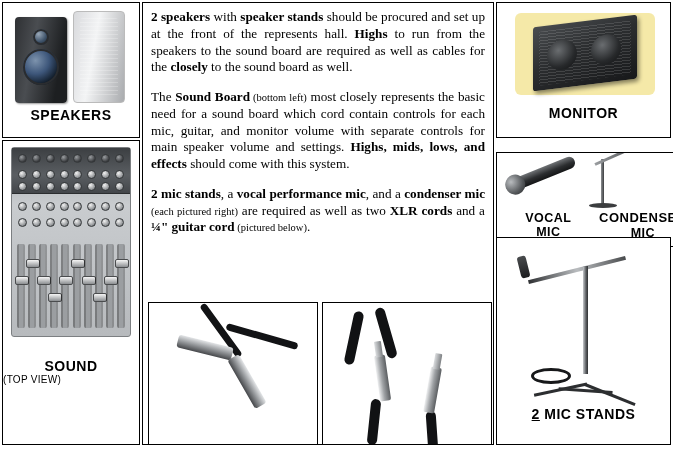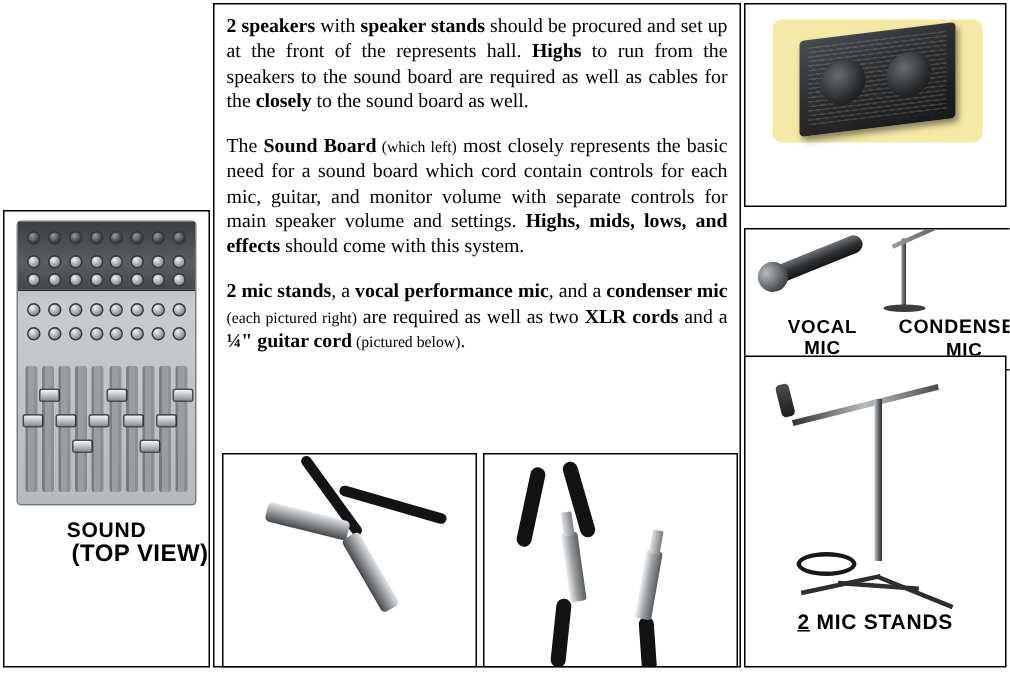--- a/index.html
+++ b/index.html
@@ -36,23 +36,23 @@
   }
 
   .caption {
     text-align: center;
     font-weight: bold;
     font-size: 14px;
     letter-spacing: 0.5px;
     line-height: 1.15;
   }
   .caption-sm {
-    text-align: right;
-    font-weight: bold;
-    font-size: 16px;
+    text-align: left;
+    font-weight: normal;
+    font-size: 10px;
     letter-spacing: .3px;
   }
 
   
   .spk-wrap {
     position: relative;
     height: 100px;
     margin-top: 4px;
   }
   .spk-box {
@@ -291,20 +291,32 @@
   .gc-b { left: 58px; top: 4px; width: 10px; height: 52px; transform: rotate(-16deg); }
   .gc-c { left: 46px; top: 96px; width: 10px; height: 46px; transform: rotate(6deg); }
   .gc-d { left: 104px; top: 108px; width: 10px; height: 42px; transform: rotate(-4deg); }
   u { text-decoration: underline; }
 </style>
 </head>
 <body>
 
 <div class="page">
 
+  <div class="cell" id="speakers-cell">
+    <div class="spk-wrap">
+      <div class="spk-box spk-left">
+        <div class="cone sm"></div>
+        <div class="cone big"></div>
+      </div>
+      <div class="spk-box spk-right">
+        <div class="grill"></div>
+      </div>
+    </div>
+    <div class="caption">SPEAKERS</div>
+  </div>
 
   <div class="cell" id="soundboard-cell">
     <div class="mixer">
       <div class="mixer-top">
         <div class="knobrow" style="top:6px;">
           <div class="knob dark"></div>
           <div class="knob dark"></div>
           <div class="knob dark"></div>
           <div class="knob dark"></div>
           <div class="knob dark"></div>
@@ -359,43 +371,44 @@
         <div class="fader"></div>
         <div class="fader lo"></div>
         <div class="fader"></div>
         <div class="fader hi"></div>
         <div class="fader"></div>
         <div class="fader lo"></div>
         <div class="fader"></div>
         <div class="fader hi"></div>
       </div>
     </div>
-    <div class="caption" style="margin-top:8px;">SOUND</div>
+    <div class="caption" style="margin-top:21px;">SOUND</div>
     <div class="caption-sm">(TOP VIEW)</div>
   </div>
 
   <div class="cell" id="text-cell">
 
     <p><b>2 speakers</b><span> with </span><b>speaker stands</b><span> should be procured and set up at the front of the represents hall.   </span><b>Highs</b><span> to run from the speakers to the sound board are required as well as cables for the </span><b>closely</b><span> to the sound board as well.</span></p>
 
-    <p><span>The </span><b>Sound Board</b><span class="small"> (which left)</span><span> most closely represents the basic need for a sound board which cord contain controls for each mic, guitar, and monitor volume with separate controls for main speaker volume and settings.  </span><b>Highs, mids, lows, and effects</b><span> should come with this system.</span></p>
+    <p><span>The </span><b>Sound Board</b><span class="small"> (bottom left)</span><span> most closely represents the basic need for a sound board which cord contain controls for each mic, guitar, and monitor volume with separate controls for main speaker volume and settings.  </span><b>Highs, mids, lows, and effects</b><span> should come with this system.</span></p>
 
     <p><b>2 mic stands</b><span>, a </span><b>vocal performance mic</b><span>, and a </span><b>condenser mic</b><span class="small"> (each pictured right)</span><span> are required as well as two </span><b>XLR cords</b><span> and a </span><b>¼" guitar cord</b><span class="small"> (pictured below)</span><span>.</span></p>
 
   </div>
 
   <div class="cell" id="monitor-cell">
     <div class="monitor-wrap">
       <div class="monitor-bg"></div>
       <div class="wedge">
         <div class="grill2"></div>
         <div class="dot"></div>
         <div class="dot dot2"></div>
       </div>
     </div>
+    <div class="caption">MONITOR</div>
   </div>
 
   <div class="cell" id="mics-cell">
     <div class="mics-wrap">
       <div class="handmic"></div>
       <div class="condmic-stand"></div>
       <div class="condmic-boom">
         
       </div>
       <div class="condmic-base"></div>

